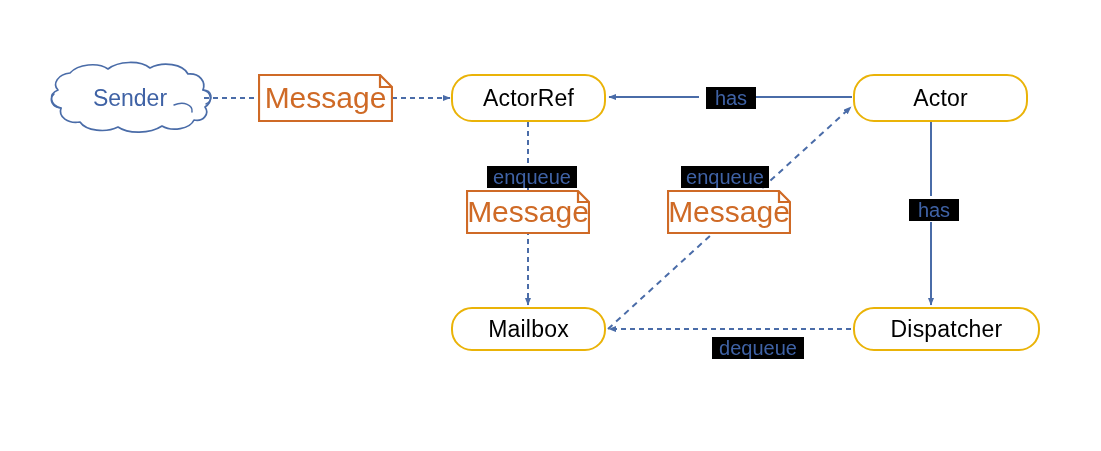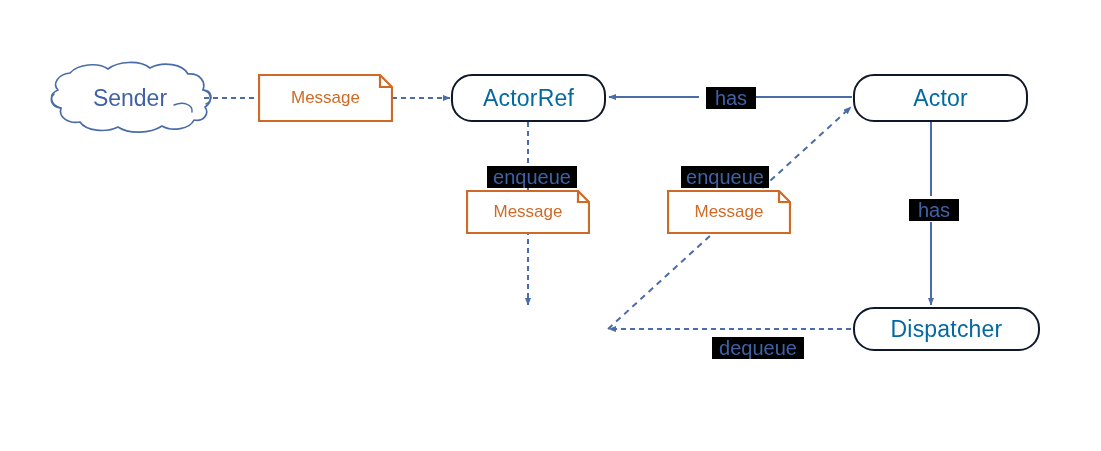--- a/index.html
+++ b/index.html
@@ -20,38 +20,38 @@
   #diagram-svg {
     position: absolute;
     left: 0;
     top: 0;
     width: 1101px;
     height: 451px;
   }
   .node-box {
     position: absolute;
     box-sizing: border-box;
-    border: 2px solid #0f172a;
+    border: 2px solid #eab308;
     border-radius: 21px;
     background: #ffffff;
     display: flex;
     align-items: center;
     justify-content: center;
-    color: #0369a1;
+    color: #000000;
     font-size: 23px;
     font-family: "Liberation Sans", sans-serif;
     letter-spacing: 0.2px;
     white-space: nowrap;
   }
   .note-box {
     position: absolute;
     box-sizing: border-box;
     background: #ffffff;
     color: #cf6a26;
-    font-size: 17px;
+    font-size: 30px;
     font-family: "Liberation Sans", sans-serif;
     display: flex;
     align-items: center;
     justify-content: center;
     white-space: nowrap;
   }
   .note-box .note-shape {
     position: absolute;
     left: 0;
     top: 0;
@@ -187,20 +187,23 @@
   </div>
 
   <div class="note-box" style="left:667px; top:190px; width:124px; height:44px;">
     <svg class="note-shape" viewBox="0 0 124 44" preserveAspectRatio="none">
       <path d="M1,1 L112,1 L123,12 L123,43 L1,43 Z" fill="#ffffff" stroke="#cf6a26" stroke-width="2.2"></path>
       <path d="M112,1 L112,12 L123,12" fill="none" stroke="#cf6a26" stroke-width="2.2"></path>
     </svg>
     <span class="note-label">Message</span>
   </div>
 
+  <div class="node-box" style="left:451px; top:307px; width:155px; height:44px;">
+    <span>Mailbox</span>
+  </div>
 
   <div class="node-box" style="left:853px; top:307px; width:187px; height:44px;">
     <span>Dispatcher</span>
   </div>
 
   <div class="edge-label" style="left:712px; top:337px; width:86px; text-align:center;">
     <span>dequeue</span>
   </div>
 
 </div>

